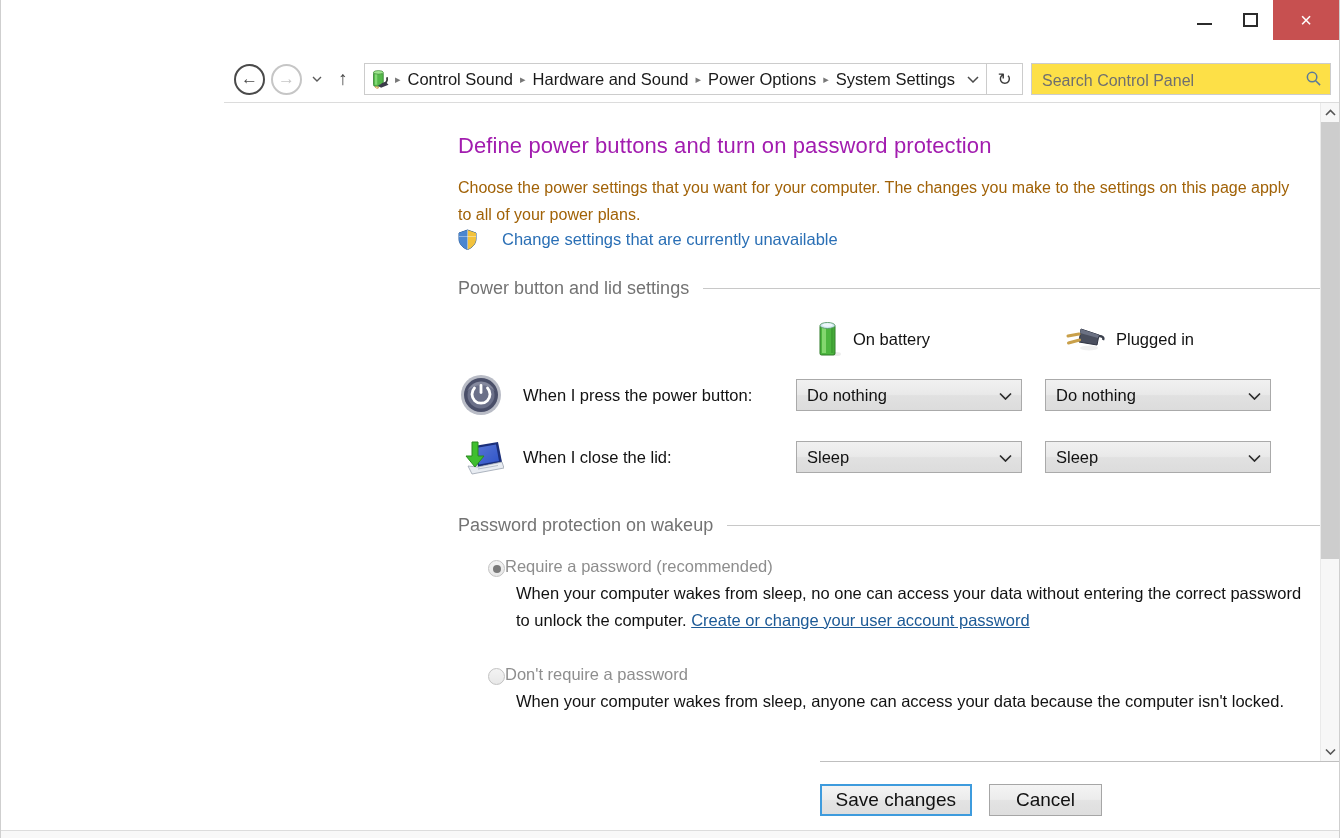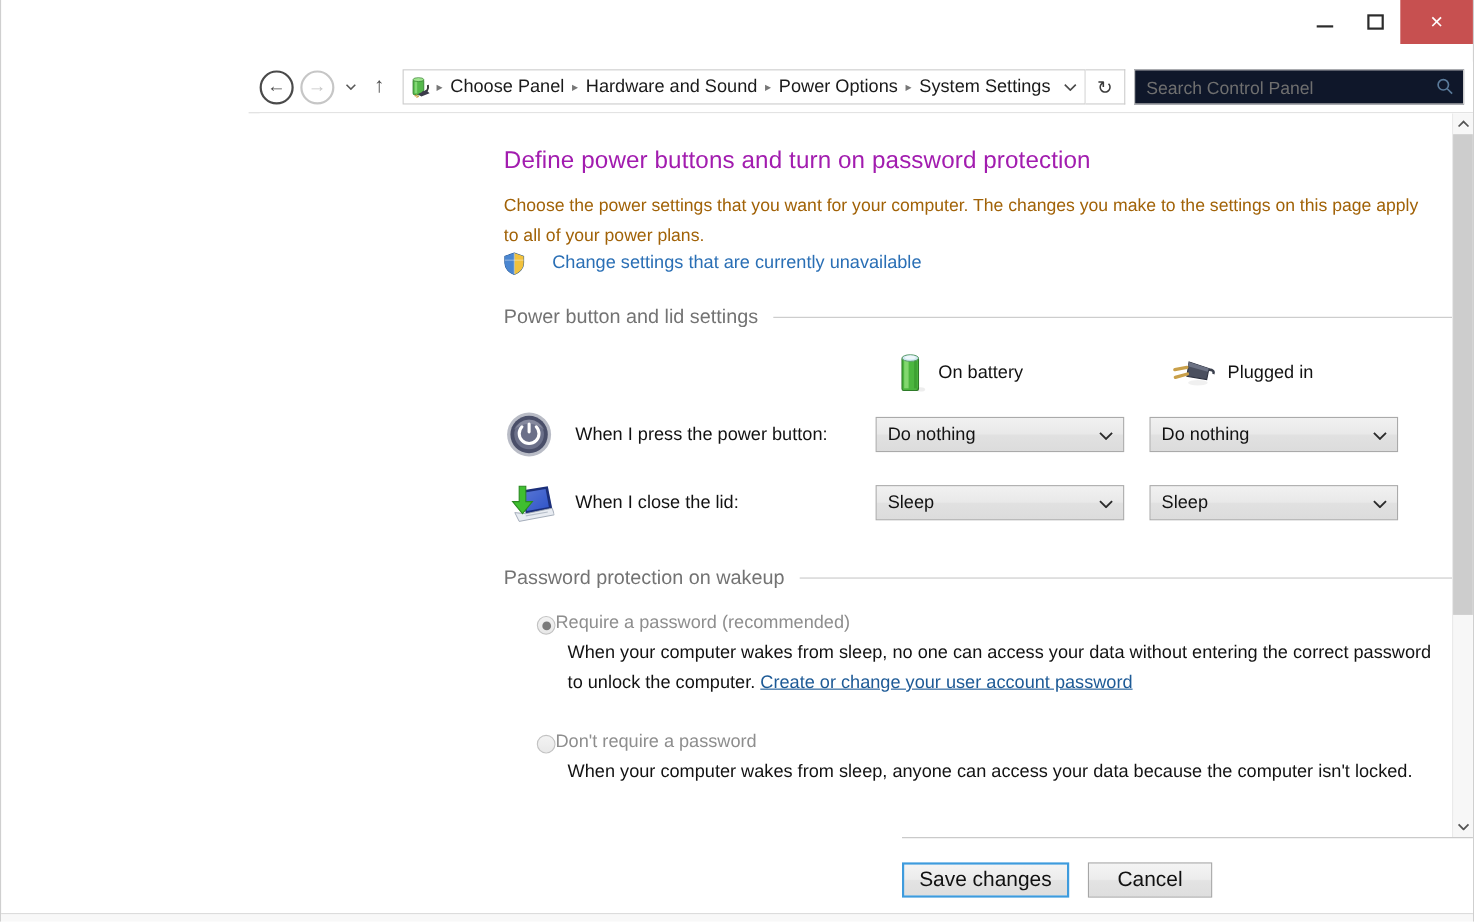--- a/index.html
+++ b/index.html
@@ -104,21 +104,21 @@
   }
   .refresh-btn {
     width: 36px; height: 32px;
     border: 1px solid #cccccc; border-left: none;
     display: flex; align-items: center; justify-content: center;
     color: #3a3a3a; font-size: 17px;
     background: #ffffff; flex: 0 0 auto;
   }
   .searchbox {
     width: 300px; height: 32px; margin-left: 8px;
-    border: 1px solid #cccccc; background: #0f172a;
+    border: 1px solid #cccccc; background: #fde047;
     display: flex; align-items: center;
     padding: 4px 8px 0 10px; flex: 0 0 auto;
   }
   .search-placeholder { flex: 1; font-size: 16px; color: #6f6f6f; }
   .search-icon { color: #5a7a9a; font-size: 17px; }
 
   
   .body-area {
     flex: 1 1 auto;
     position: relative;
@@ -319,21 +319,21 @@
         <svg viewBox="0 0 26 28" width="20" height="21">
           <rect x="3" y="4" width="13" height="19" rx="2" fill="#55b94b" stroke="#2f7a2a" stroke-width="1"></rect>
           <rect x="5" y="6" width="3" height="15" fill="#8fe07f" opacity=".8"></rect>
           <ellipse cx="9.5" cy="4.5" rx="6.5" ry="2.4" fill="#9fe58f" stroke="#2f7a2a" stroke-width=".8"></ellipse>
           <path d="M14 20 C20 20 22 16 21 11" stroke="#3a3a3a" stroke-width="2.4" fill="none"></path>
           <path d="M9 22 L19 17 L23 21 L13 25 Z" fill="#3b3b4a"></path>
           <path d="M8 23 l-3 1.6 M10 24.5 l-3 1.6" stroke="#cda14a" stroke-width="1.6"></path>
         </svg>
       </span>
       <span class="crumb-sep">▸</span>
-      <span class="crumb">Choose Panel</span>
+      <span class="crumb">Control Sound</span>
       <span class="crumb-sep">▸</span>
       <span class="crumb">Hardware and Sound</span>
       <span class="crumb-sep">▸</span>
       <span class="crumb">Power Options</span>
       <span class="crumb-sep">▸</span>
       <span class="crumb">System Settings</span>
       <span class="crumb-spacer"></span>
       <span class="crumb-chevron">
         <svg viewBox="0 0 12 7" width="12" height="7">
             <path d="M1 1 L6 6 L11 1" stroke="#4a4a4a" stroke-width="1.5" fill="none"></path>

